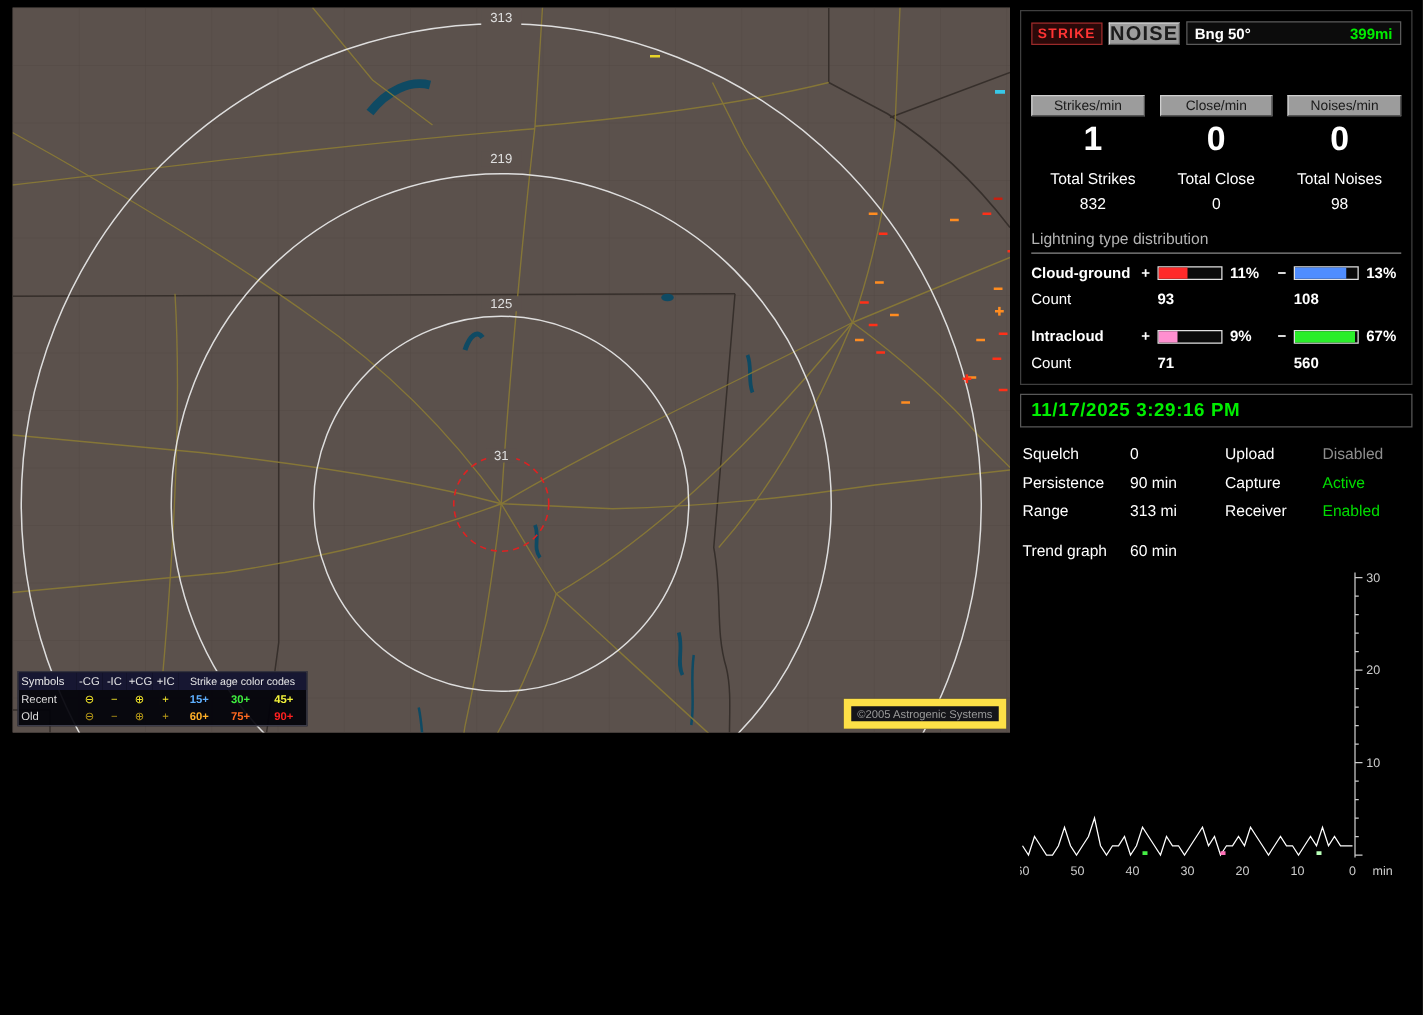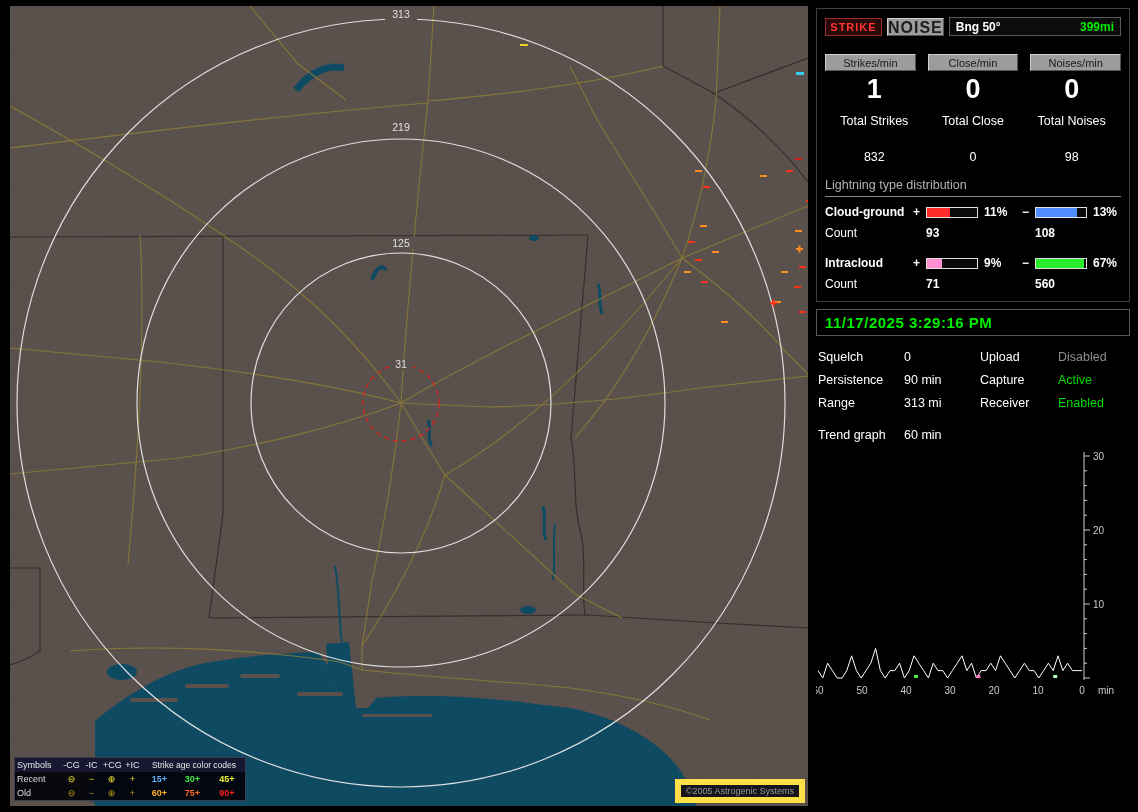--- a/index.html
+++ b/index.html
@@ -1,21 +1,21 @@
 <!DOCTYPE html>
 <html><head>
 <meta charset="utf-8">
 <style>
   *{margin:0;padding:0;box-sizing:border-box}
   html,body{background:#000}
   body{width:1138px;height:812px;position:relative;overflow:hidden;
        font-family:"Liberation Sans",sans-serif;color:#fff}
 
   
-  .map{position:absolute;left:10px;top:6px;width:798px;height:800px;background:#5b514c;overflow:hidden}
+  .map{position:absolute;left:10px;top:6px;width:798px;height:580px;background:#5b514c;overflow:hidden}
   .map svg{position:absolute;left:0;top:0}
 
   .legend{position:absolute;left:4px;bottom:5px;background:rgba(2,2,10,.93);
           border:1px solid #3c3c4a;font-size:9px;color:#ddd}
   .legend-grid{display:grid;grid-template-columns:46px 21px 19px 21px 21px 33px 33px 36px;align-items:center}
   .legend-grid>div{padding:1px 2px;line-height:12px;white-space:nowrap}
   .lg-head{background:#171732;color:#e6e6e6}
   .age-head{grid-column:span 3;text-align:center;font-size:8.5px}
   .sym{text-align:center}
   .sym-recent{color:#f2e62a}
@@ -32,27 +32,27 @@
   .toggle-row{display:flex;align-items:center;gap:5px}
   .strike-btn{background:#2a0909;border:1px solid #9a2a2a;color:#ff3434;font-weight:bold;font-size:11px;
               width:60px;height:18px;letter-spacing:1px;font-family:inherit;cursor:pointer}
   .noise-btn{background:#9c9c9c;border:1px solid #cfcfcf;border-right-color:#555;border-bottom-color:#555;
              color:#1c1c1c;font-weight:bold;font-size:16px;width:58px;height:18px;letter-spacing:1px;
              font-family:inherit;cursor:pointer}
   .bng-box{margin-left:auto;width:181px;height:19px;background:#0c0c0c;border:1px solid #5a5a5a;
            display:flex;align-items:center;justify-content:space-between;padding:0 6px;font-weight:bold}
   .bng-range{color:#00ee00}
 
-  .rate-btn-row{display:grid;grid-template-columns:1fr 1fr 1fr;gap:12px;margin-top:18px}
+  .rate-btn-row{display:grid;grid-template-columns:1fr 1fr 1fr;gap:12px;margin-top:40px}
   .rate-btn{background:#9c9c9c;border:1px solid #cfcfcf;border-right-color:#555;border-bottom-color:#555;
             color:#1a1a1a;font-size:11px;height:17px;font-family:inherit;padding:0;cursor:pointer;white-space:nowrap}
 
   .rates-row{display:grid;grid-template-columns:1fr 1fr 1fr;text-align:center;font-size:27px;
              font-weight:bold;margin-top:3px}
-  .totals-row{display:grid;grid-template-columns:1fr 1fr 1fr;text-align:center;margin-top:9px;row-gap:22px}
+  .totals-row{display:grid;grid-template-columns:1fr 1fr 1fr;text-align:center;margin-top:9px;row-gap:6px}
   .total-label{font-size:12.5px}
   .total-value{font-size:12.5px}
 
   .dist-title{color:#b4b4b4;font-size:12.5px;padding-bottom:4px;border-bottom:1px solid #8a8a8a;
               margin-top:14px;margin-bottom:8px}
   .dist-row{display:grid;grid-template-columns:88px 13px 56px 40px 13px 56px 1fr;align-items:center;
             font-weight:bold;margin-top:8px}
   .gauge{width:52px;height:11px;border:1px solid #e0e0e0;background:#0a0a0a;display:block}
   .gauge i{display:block;height:100%}
   .pct{padding-left:2px}

